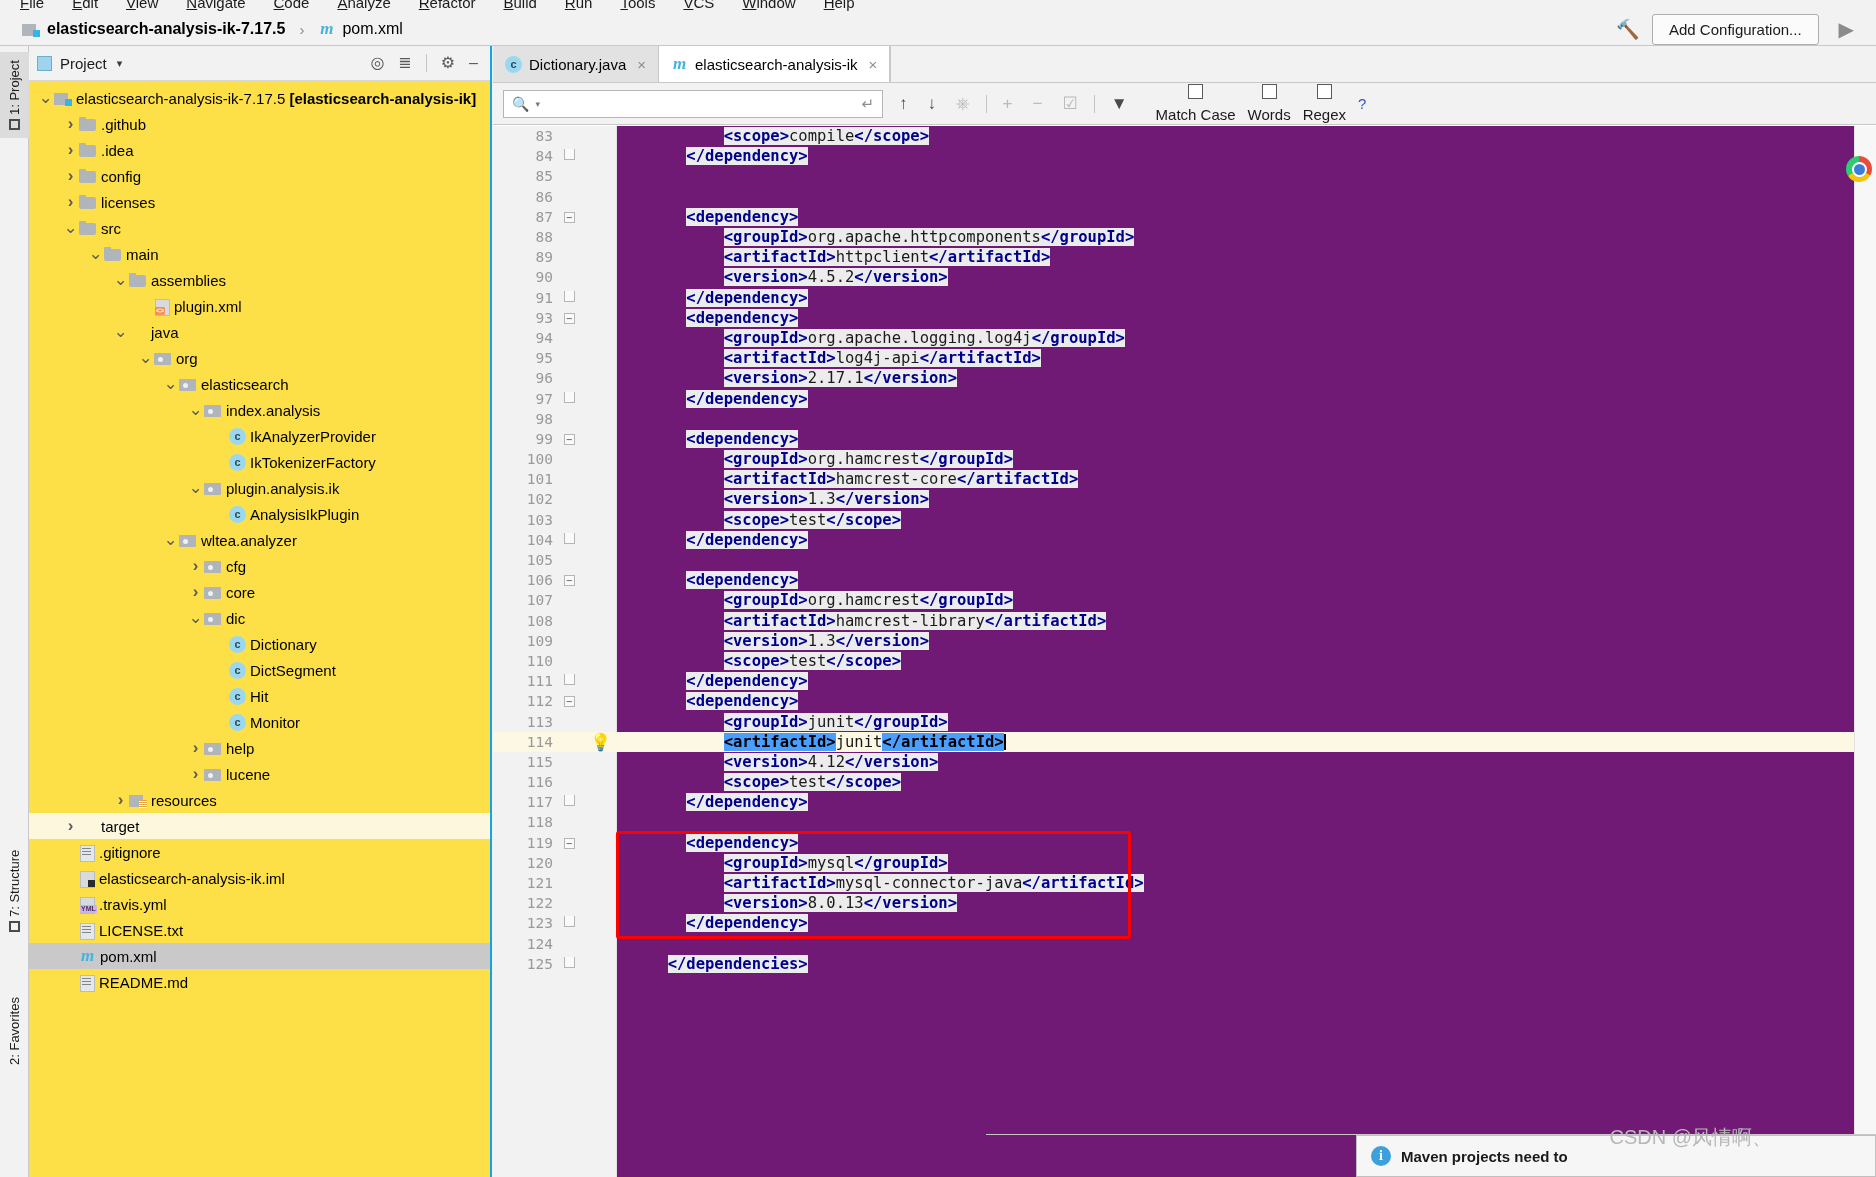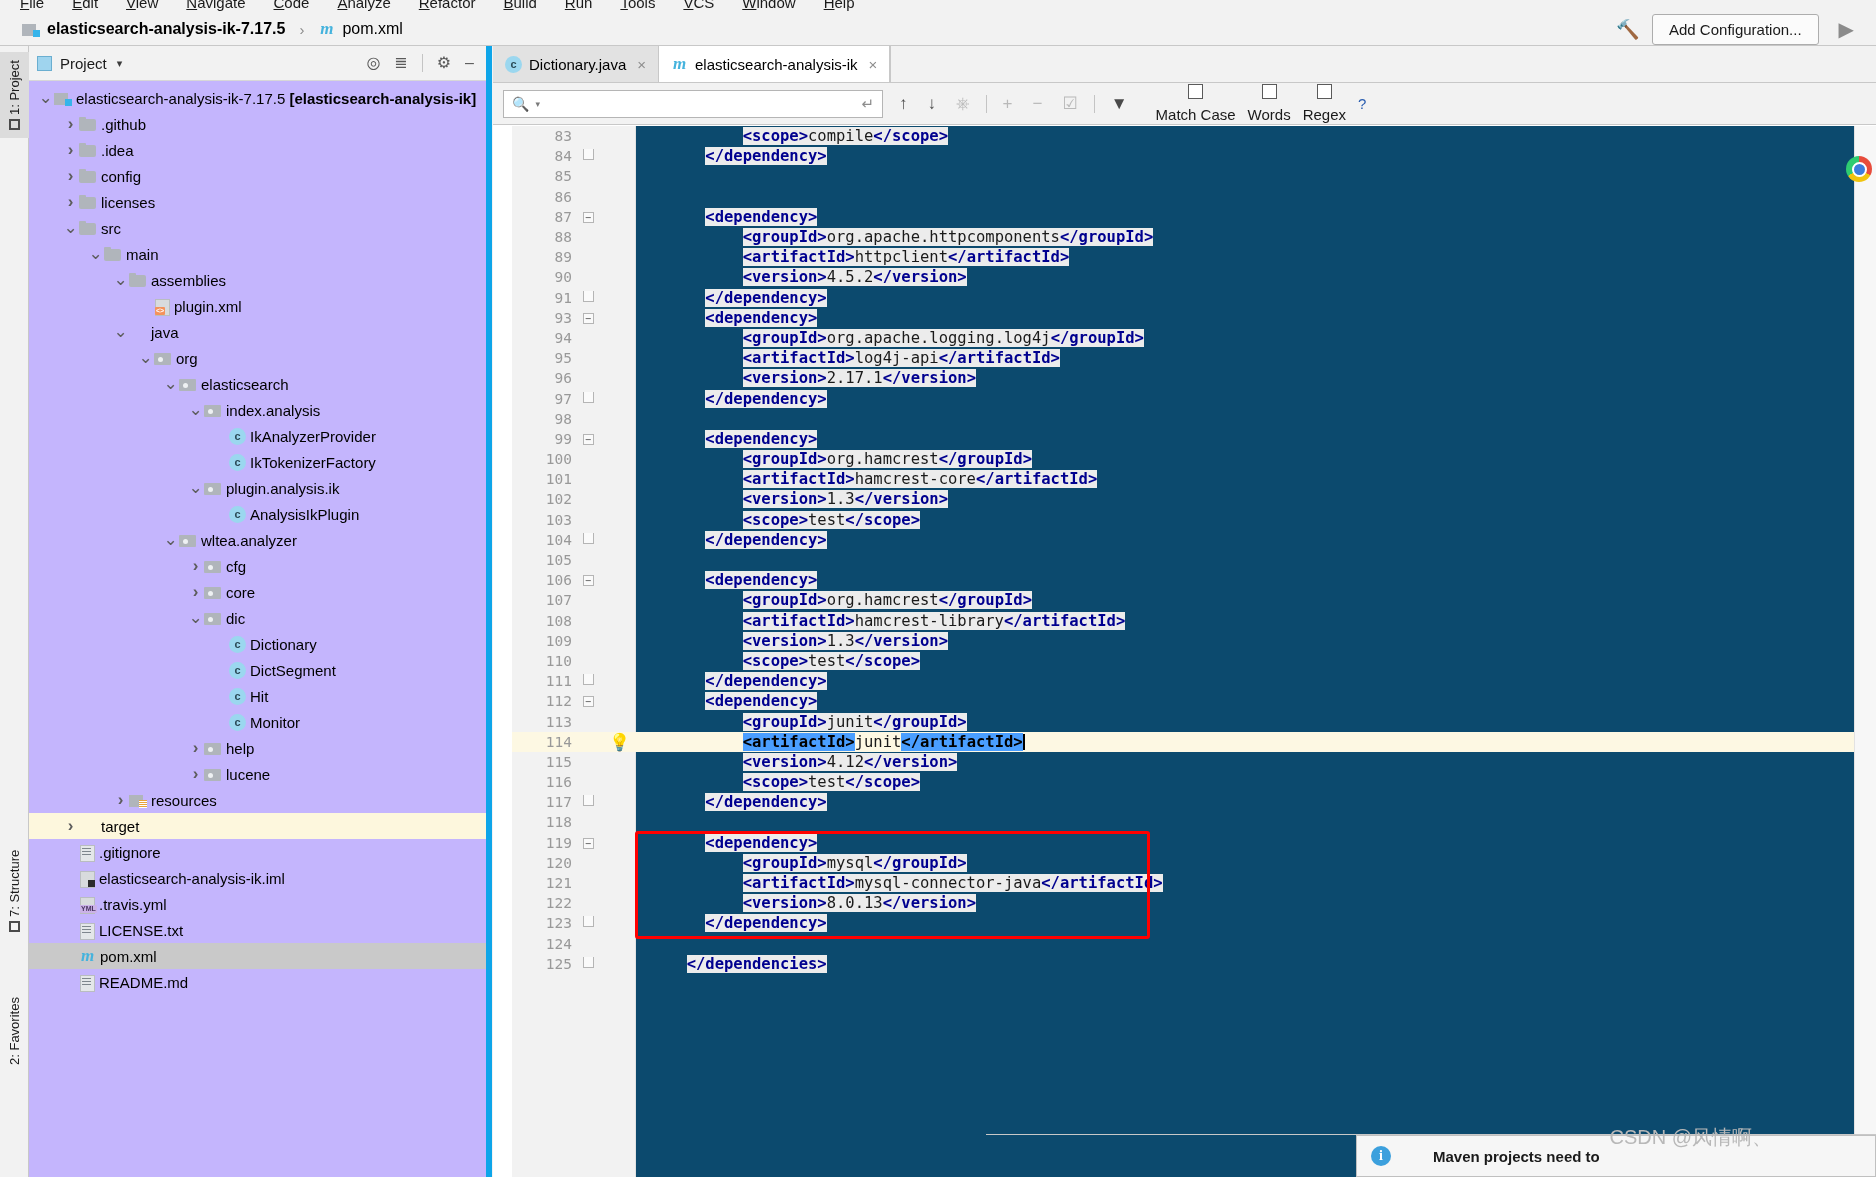--- a/index.html
+++ b/index.html
@@ -58,21 +58,21 @@
     padding: 6px 0;
   }
   .vtab .sq {
     width: 11px; height: 11px; border: 2px solid #4a4a4a;
   }
   .vtab.active { background: #dcdcdc; }
 
   
   .projpanel {
     position: absolute; left: 29px; top: 46px; width: 463px; height: 1131px;
-    background: #c4b5fd; border-right: 6px solid #0ea5e9;
+    background: #fde047; border-right: 2px solid #0ea5e9;
   }
   .projhead {
     height: 35px; background: #f2f2f2; border-bottom: 1px solid #d7d7d7;
     display: flex; align-items: center; padding: 0 8px; gap: 8px;
   }
   .proj-ic {
     width: 15px; height: 15px; background: #9fd4ee; border: 1px solid #6aaed0;
   }
   .projhead .ttl { font-size: 15px; color: #1a1a1a; }
   .projhead .caret { font-size: 11px; color: #3c3c3c; margin-left: 2px; }
@@ -190,21 +190,21 @@
   .findinput .ret { margin-left: auto; color: #8d8d8d; font-size: 15px; }
   .ficon { color: #4a4a4a; font-size: 17px; padding: 0 4px; }
   .ficon.dim { color: #b9b9b9; }
   .cbx { display: flex; align-items: center; gap: 7px; font-size: 15px; color: #1a1a1a; flex-direction: column; }
   .cbx .box { width: 15px; height: 15px; border: 1px solid #5a5a5a; background: #fff; }
   .qmark { color: #2a5db0; font-size: 15px; }
 
   
   .codearea {
     position: absolute; left: 0; right: 0; top: 80px; bottom: 0;
-    background: #0c4a6e; overflow: hidden; margin-left: 19px;
+    background: #701a75; overflow: hidden;
   }
   .gutter {
     position: absolute; left: 0; top: 0; width: 124px; height: 100%;
     background: #f2f2f2; border-right: 1px solid #e2e2e2;
   }
   .codelines {
     position: absolute; left: 0; top: 0; right: 0; bottom: 0;
     font-family: "DejaVu Sans Mono", monospace; font-size: 15.5px;
   }
   .cline { position: relative; height: 20.2px; display: flex; align-items: center; }
@@ -263,21 +263,21 @@
   .notif {
     position: absolute; right: 0px; bottom: 0px; width: 520px; height: 42px;
     background: #f6f6f6; border: 1px solid #c0c0c0;
     display: flex; align-items: center; gap: 10px; padding: 0 14px;
   }
   .notif .i {
     width: 20px; height: 20px; border-radius: 50%; background: #3ca0dd;
     color: #fff; font-size: 14px; font-weight: bold; font-family: "Liberation Serif", serif;
     display: flex; align-items: center; justify-content: center; flex: none;
   }
-  .notif .t { font-size: 15px; font-weight: bold; color: #1a1a1a; white-space: nowrap; margin-left: 32px; }
+  .notif .t { font-size: 15px; font-weight: bold; color: #1a1a1a; white-space: nowrap; }
   .watermark {
     position: absolute; right: 104px; bottom: 26px; font-size: 20px; color: #b8b8b8;
     white-space: nowrap; pointer-events: none;
   }
   .hsep {
     position: absolute; left: 493px; right: 0; bottom: 42px; height: 1px; background: #c8c8c8;
   }
 </style>
 </head>
 <body>

